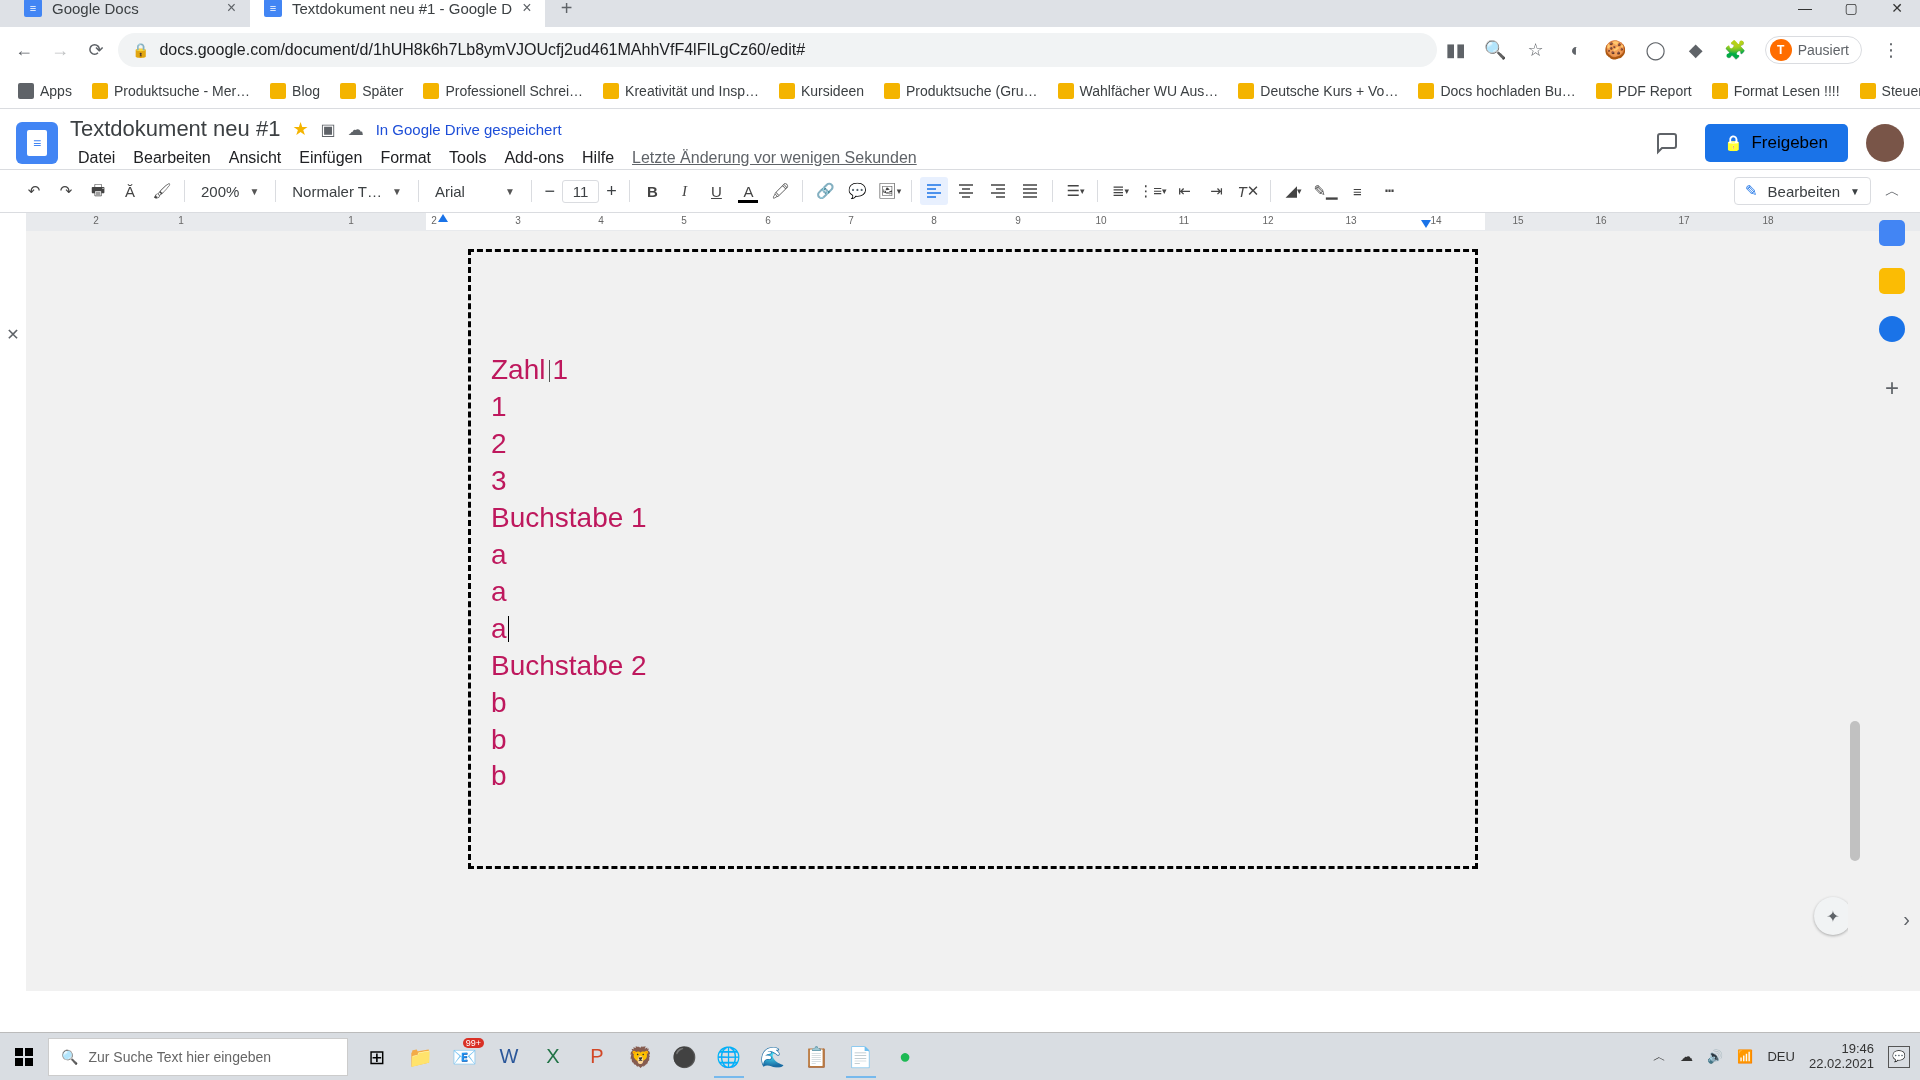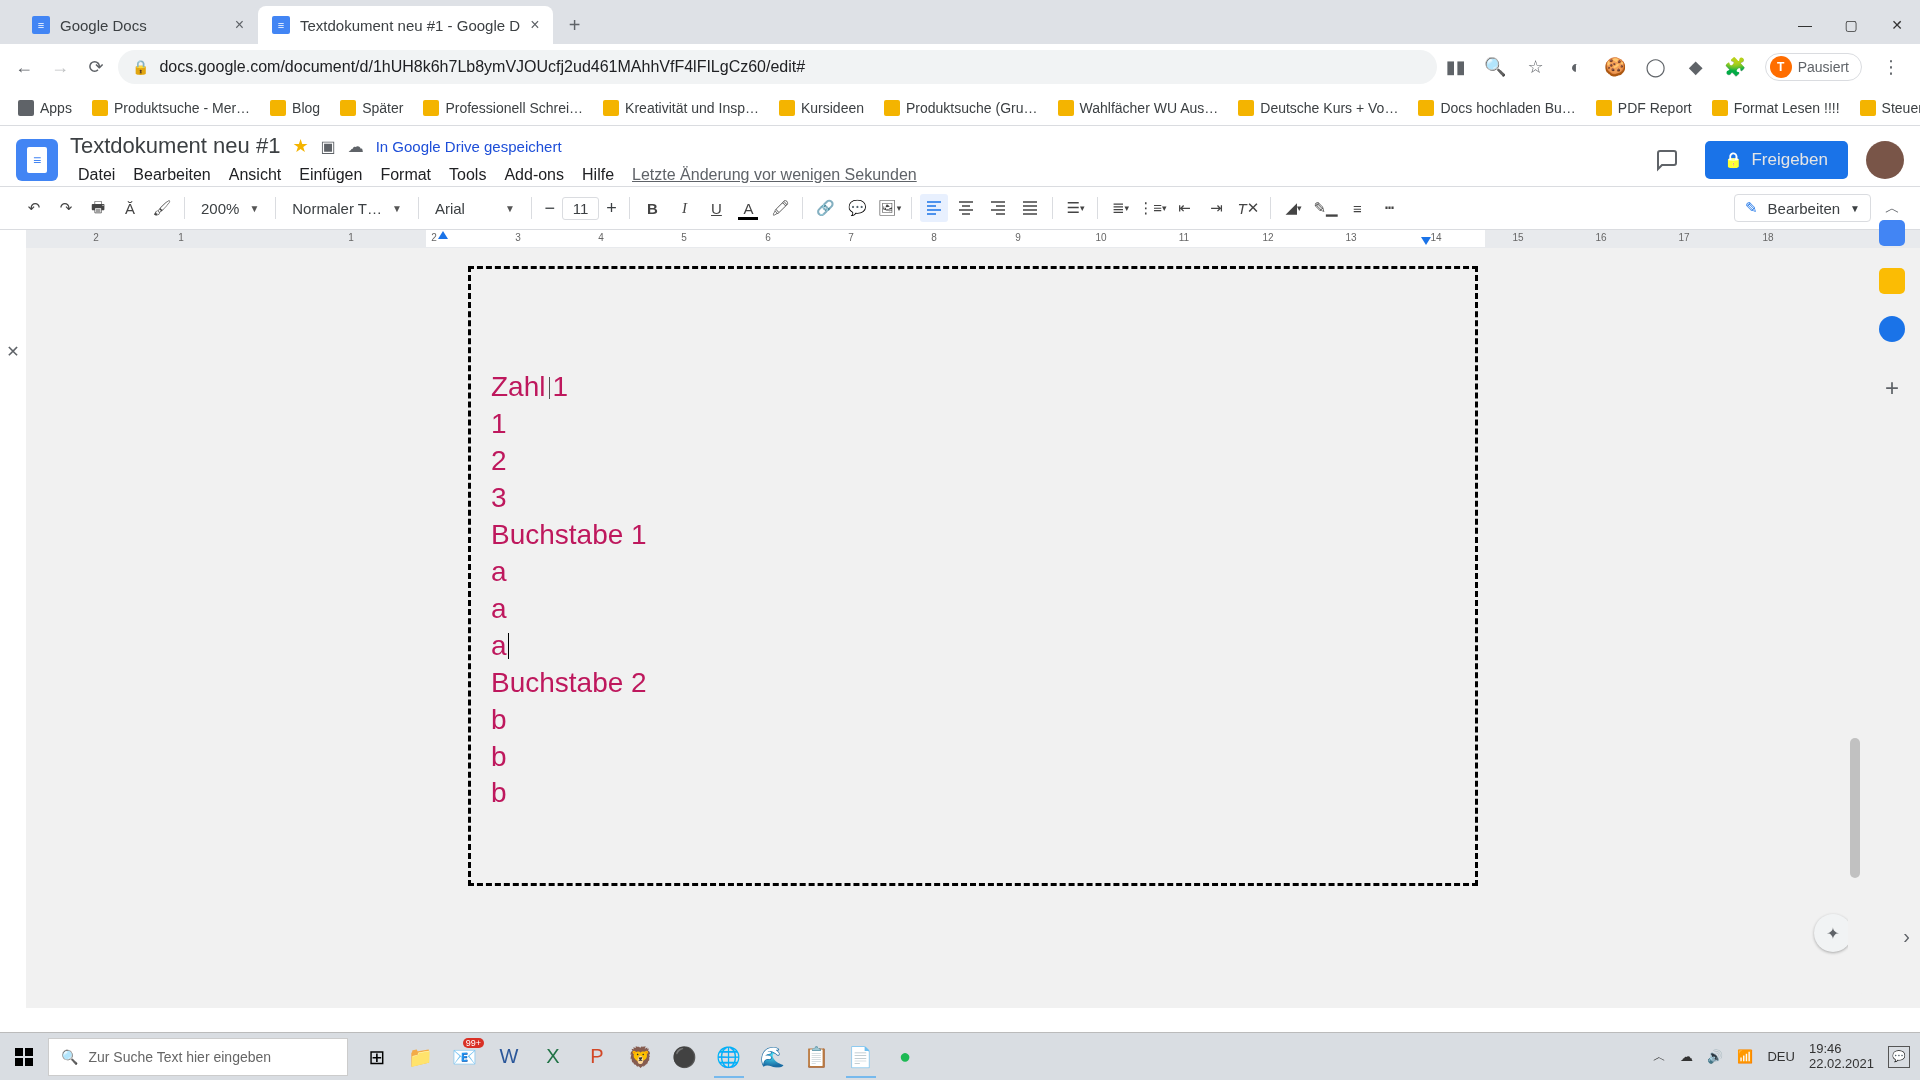--- a/index.html
+++ b/index.html
@@ -1,20 +1,20 @@
 <!DOCTYPE html>
 <html><head>
 <meta charset="utf-8">
 <style>
   * { margin: 0; padding: 0; box-sizing: border-box; font-family: Arial, sans-serif; }
   body { background: #fff; overflow: hidden; width: 1920px; height: 1080px; }
 
   
   .browser-chrome { background: #dee1e6; }
-  .tab-strip { display: flex; align-items: flex-end; height: 44px; padding-left: 10px; margin-left: 8px; }
+  .tab-strip { display: flex; align-items: flex-end; height: 27px; padding-left: 10px; }
   .tab { display: flex; align-items: center; gap: 10px; height: 38px; padding: 0 14px; font-size: 15px; color: #3c4043; border-radius: 8px 8px 0 0; min-width: 240px; position: relative; }
   .tab.inactive { background: #dee1e6; }
   .tab.active { background: #fff; }
   .tab .favicon { width: 18px; height: 18px; background: #4285f4; border-radius: 2px; display: flex; align-items: center; justify-content: center; color: #fff; font-size: 11px; font-weight: bold; }
   .tab .favicon::before { content: "≡"; }
   .tab .close { margin-left: auto; color: #5f6368; font-size: 16px; }
   .new-tab { width: 30px; height: 30px; display: flex; align-items: center; justify-content: center; color: #5f6368; font-size: 20px; margin-left: 6px; margin-bottom: 4px; }
   .window-controls { margin-left: auto; display: flex; }
   .window-controls span { width: 46px; height: 38px; display: flex; align-items: center; justify-content: center; color: #333; font-size: 14px; }
 
@@ -44,21 +44,21 @@
   .doc-title { font-size: 22px; color: #3c4043; }
   .star { color: #f4b400; font-size: 18px; }
   .move-icon, .cloud-icon { color: #5f6368; font-size: 16px; }
   .save-state { color: #1d4ed8; font-size: 15px; }
   .menubar { display: flex; gap: 2px; font-size: 16px; color: #202124; margin-top: 4px; }
   .menubar span { padding: 3px 8px; }
   .menubar .last-change { color: #5f6368; text-decoration: underline; }
 
   .header-right { margin-left: auto; display: flex; align-items: center; gap: 18px; }
   .comment-btn { width: 40px; height: 40px; border-radius: 50%; display: flex; align-items: center; justify-content: center; color: #5f6368; font-size: 22px; }
-  .share-btn { display: flex; align-items: center; gap: 8px; background: #1a73e8; color: #e5e5e5; padding: 9px 20px; border-radius: 5px; font-size: 17px; font-weight: 500; }
+  .share-btn { display: flex; align-items: center; gap: 8px; background: #1a73e8; color: #000000; padding: 9px 20px; border-radius: 5px; font-size: 17px; font-weight: 500; }
   .share-btn::before { content: "🔒"; font-size: 15px; filter: brightness(3); }
   .gm-avatar { width: 38px; height: 38px; border-radius: 50%; background: #795548; display: flex; align-items: center; justify-content: center; color: #fff; font-weight: bold; }
 
   
   .toolbar { display: flex; align-items: center; height: 44px; border-top: 1px solid #dadce0; border-bottom: 1px solid #dadce0; padding: 0 20px; gap: 4px; font-size: 15px; color: #3c4043; }
   .tool-btn { width: 28px; height: 28px; display: flex; align-items: center; justify-content: center; border-radius: 3px; color: #444; }
   .tool-sep { width: 1px; height: 22px; background: #dadce0; margin: 0 4px; }
   .tool-select { display: flex; align-items: center; gap: 10px; padding: 0 8px; }
   .tool-select .arrow { font-size: 10px; color: #555; }
   .toolbar .font-size { display: flex; align-items: center; gap: 2px; }
@@ -110,21 +110,21 @@
   
   .taskbar { position: fixed; bottom: 0; left: 0; right: 0; height: 48px; background: #d9dde2; display: flex; align-items: center; font-size: 14px; border-top: 1px solid #bbb; }
   .start { width: 48px; height: 48px; display: flex; align-items: center; justify-content: center; }
   .start-grid { width: 18px; height: 18px; display: grid; grid-template: 1fr 1fr / 1fr 1fr; gap: 2px; }
   .start-grid span { background: #000; }
   .search-box { display: flex; align-items: center; gap: 10px; background: #fff; height: 38px; width: 300px; padding: 0 12px; color: #666; border: 1px solid #ccc; }
   .task-icons { display: flex; align-items: center; gap: 2px; margin-left: 8px; }
   .task-icon { width: 42px; height: 42px; display: flex; align-items: center; justify-content: center; font-size: 20px; position: relative; }
   .task-icon.active::after { content: ""; position: absolute; bottom: 0; left: 6px; right: 6px; height: 2px; background: #76b9ed; }
   .systray { margin-left: auto; display: flex; align-items: center; gap: 14px; padding-right: 10px; color: #333; font-size: 13px; }
-  .clock { line-height: 1.15; }
+  .clock { text-align: right; line-height: 1.15; }
   .notif { width: 22px; height: 22px; border: 1px solid #555; display: flex; align-items: center; justify-content: center; font-size: 11px; }
 
   svg { display: block; }
 </style>
 </head>
 <body>
 
 <div class="browser-chrome">
   <div class="tab-strip">
     <div class="tab inactive">

